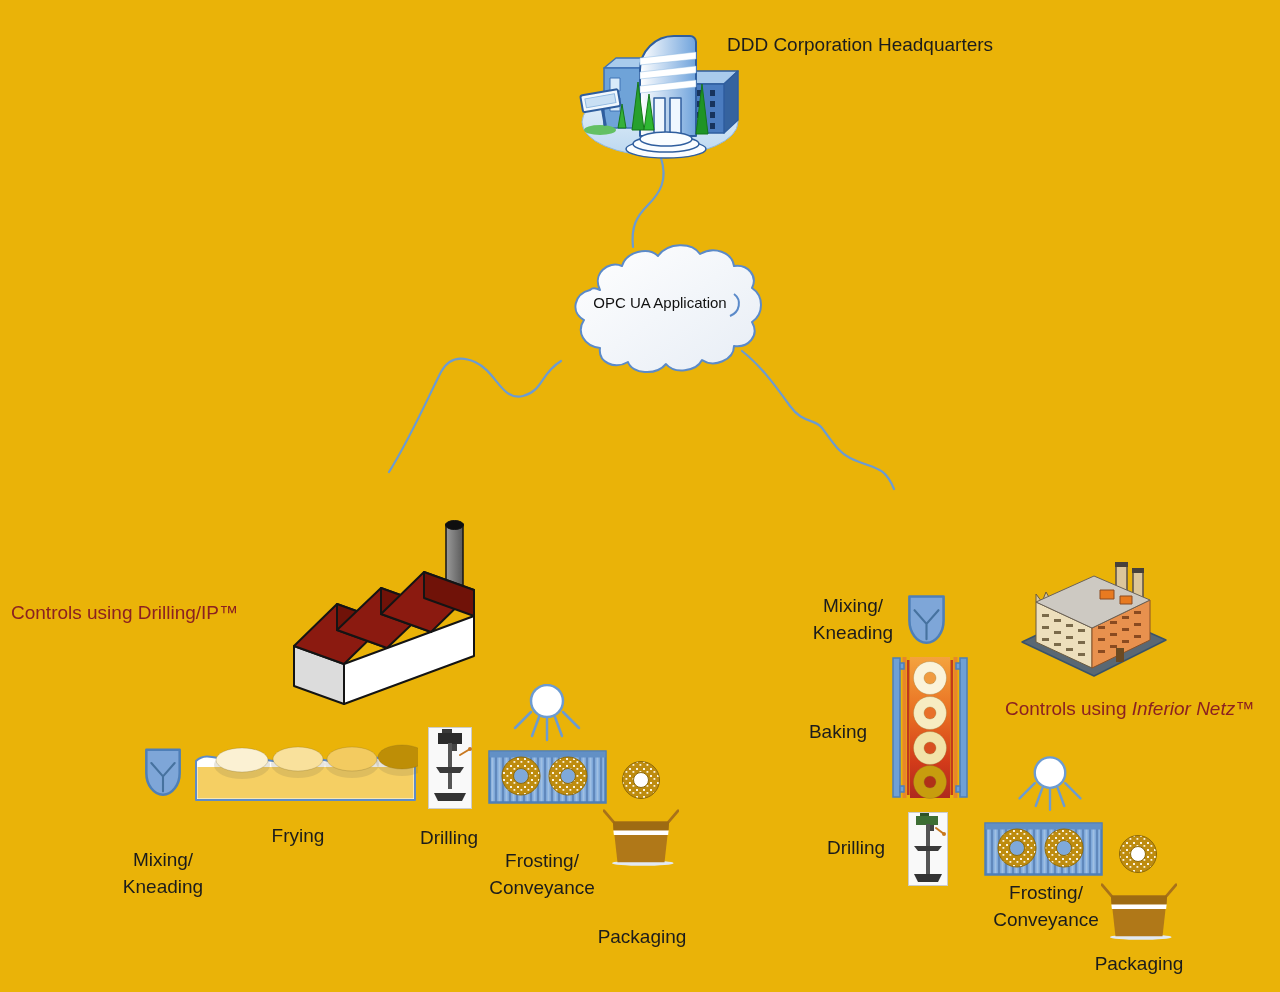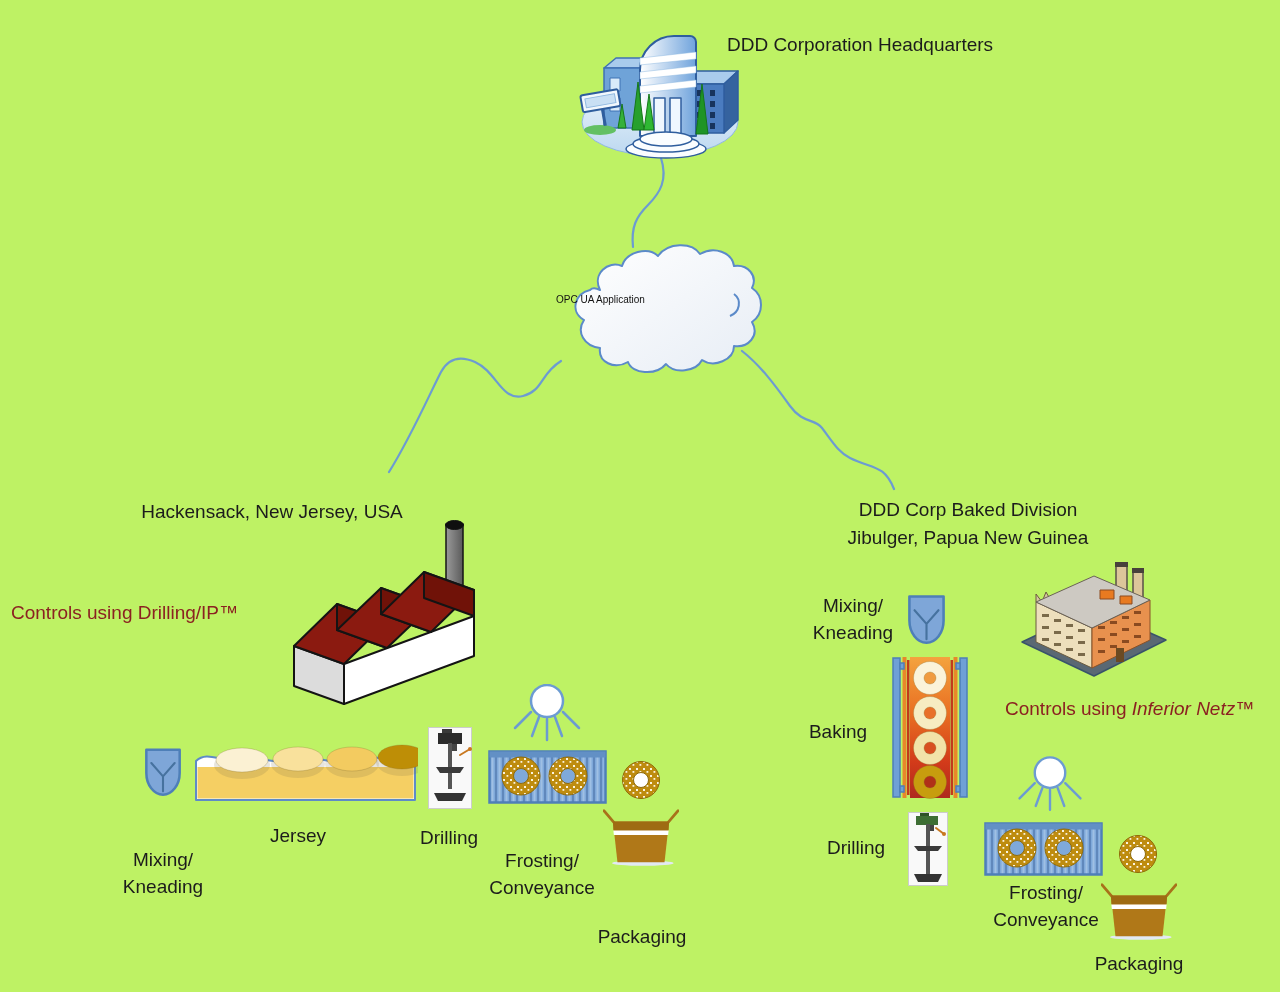--- a/index.html
+++ b/index.html
@@ -1,20 +1,20 @@
 <!DOCTYPE html>
 <html><head>
 <meta charset="utf-8">
 <style>
   html,body{margin:0;padding:0;background:#FFFFFF;}
-  .canvas{position:relative;width:1280px;height:992px;background:#bef264;overflow:hidden;
+  .canvas{position:relative;width:1280px;height:992px;background:#eab308;overflow:hidden;
           font-family:"Liberation Sans",sans-serif;color:#1C1C1C;}
   .abs{position:absolute;}
   .lbl{position:absolute;font-size:19px;line-height:27px;text-align:center;color:#1C1C1C;white-space:nowrap;}
-  .cloud-lbl{position:absolute;font-size:10px;color:#111;}
+  .cloud-lbl{position:absolute;font-size:15px;color:#111;text-align:center;}
   .controls{position:absolute;font-size:19px;color:#8B2121;white-space:nowrap;}
   .controls .italic{font-style:italic;text-align:center;}
   svg{display:block;}
 </style>
 </head>
 <body>
 
 <div class="canvas">
 
   <svg class="abs" style="left:0;top:0" width="1280" height="992" viewBox="0 0 1280 992">
@@ -93,21 +93,20 @@
     </defs>
     <path fill="url(#cloudG)" stroke="#5B8AC9" stroke-width="2" stroke-linejoin="round" d="M44,56 C36,40 52,26 66,32 C70,18 92,12 102,22 C112,8 136,8 144,20 C158,12 176,18 178,32
          C192,30 202,42 196,54 C208,62 208,80 196,88 C204,102 192,114 178,112 C178,126 158,134 146,126
          C140,138 118,140 110,130 C100,142 76,140 72,128 C58,136 42,128 44,114 C28,112 20,98 28,86
          C14,78 18,60 34,56 C36,54 40,54 44,56 Z"></path>
     <path fill="none" stroke="#5B8AC9" stroke-width="2" d="M178,60 C186,66 184,78 174,82"></path>
   </svg>
   <div class="cloud-lbl" style="left:556px;top:294px;width:208px">OPC UA Application</div>
 
   <div class="lbl" style="left:111px;top:498px;width:322px;line-height:28px">
-    <div>Hackensack, New Jersey, USA</div>
   </div>
 
   <div class="controls" style="left:11px;top:602px">
     <span>Controls using </span><span>Drilling/IP</span><span>™</span>
   </div>
 
   <svg class="abs" style="left:288px;top:512px" width="192" height="200" viewBox="0 0 192 200">
     <defs>
       <linearGradient id="chimG" x1="0" y1="0" x2="1" y2="0">
         <stop offset="0" stop-color="#9A9A9A"></stop>
@@ -201,36 +200,32 @@
   </svg>
 
   <svg class="abs" style="left:603px;top:805px" width="76" height="62" viewBox="0 0 84 66">
     <ellipse cx="44" cy="63" rx="34" ry="3" fill="#E2E9F2"></ellipse>
     <path d="M12,18 L1,5 M72,18 L83,5" stroke="#A8721A" stroke-width="3" stroke-linecap="round"></path>
     <polygon points="11,17 73,17 68,62 16,62" fill="#B07818"></polygon>
     <polygon points="11,17 73,17 72.5,27 11.5,27" fill="#9E6B12"></polygon>
     <polygon points="11.5,27 72.5,27 72,32 12,32" fill="#FFFFFF"></polygon>
   </svg>
 
-  <div class="lbl" style="left:248px;top:822px;width:100px">Jersey</div>
+  <div class="lbl" style="left:248px;top:822px;width:100px">Frying</div>
   <div class="lbl" style="left:399px;top:824px;width:100px">Drilling</div>
   <div class="lbl" style="left:103px;top:846px;width:120px">
     <div>Mixing/</div>
     <div>Kneading</div>
   </div>
   <div class="lbl" style="left:472px;top:847px;width:140px">
     <div>Frosting/</div>
     <div>Conveyance</div>
   </div>
   <div class="lbl" style="left:582px;top:923px;width:120px">Packaging</div>
 
-  <div class="lbl" style="left:808px;top:496px;width:320px;line-height:28px">
-    <div>DDD Corp Baked Division</div>
-    <div>Jibulger, Papua New Guinea</div>
-  </div>
 
   <div class="lbl" style="left:793px;top:592px;width:120px">
     <div>Mixing/</div>
     <div>Kneading</div>
   </div>
 
   <svg class="abs" style="left:906px;top:592px" width="41" height="57" viewBox="0 0 48 60">
     <path d="M4,2 L4,30 A20,26 0 0 0 44,30 L44,2 Z" fill="#7EA6D8" stroke="#4E7FB8" stroke-width="3" stroke-linejoin="round"></path>
     <path d="M24,34 L10,18 M24,34 L38,18 M24,34 L24,52" stroke="#46729F" stroke-width="2.5" fill="none" stroke-linecap="round"></path>
   </svg>

